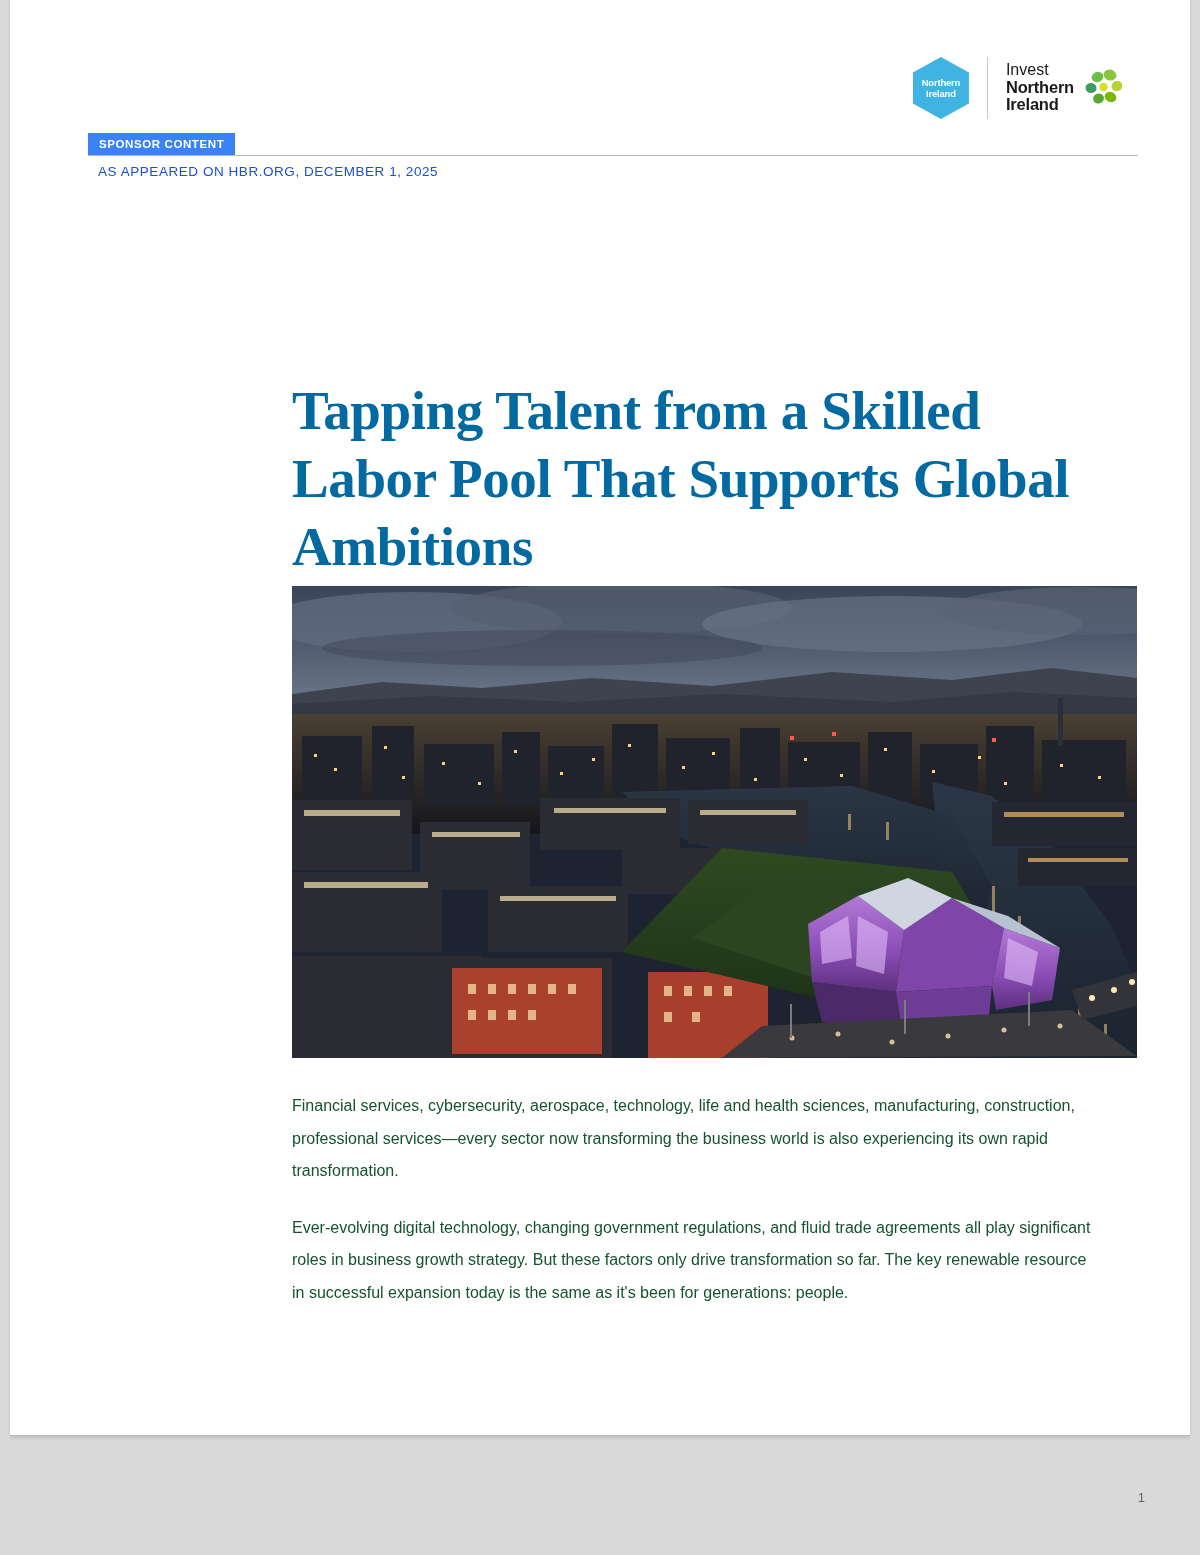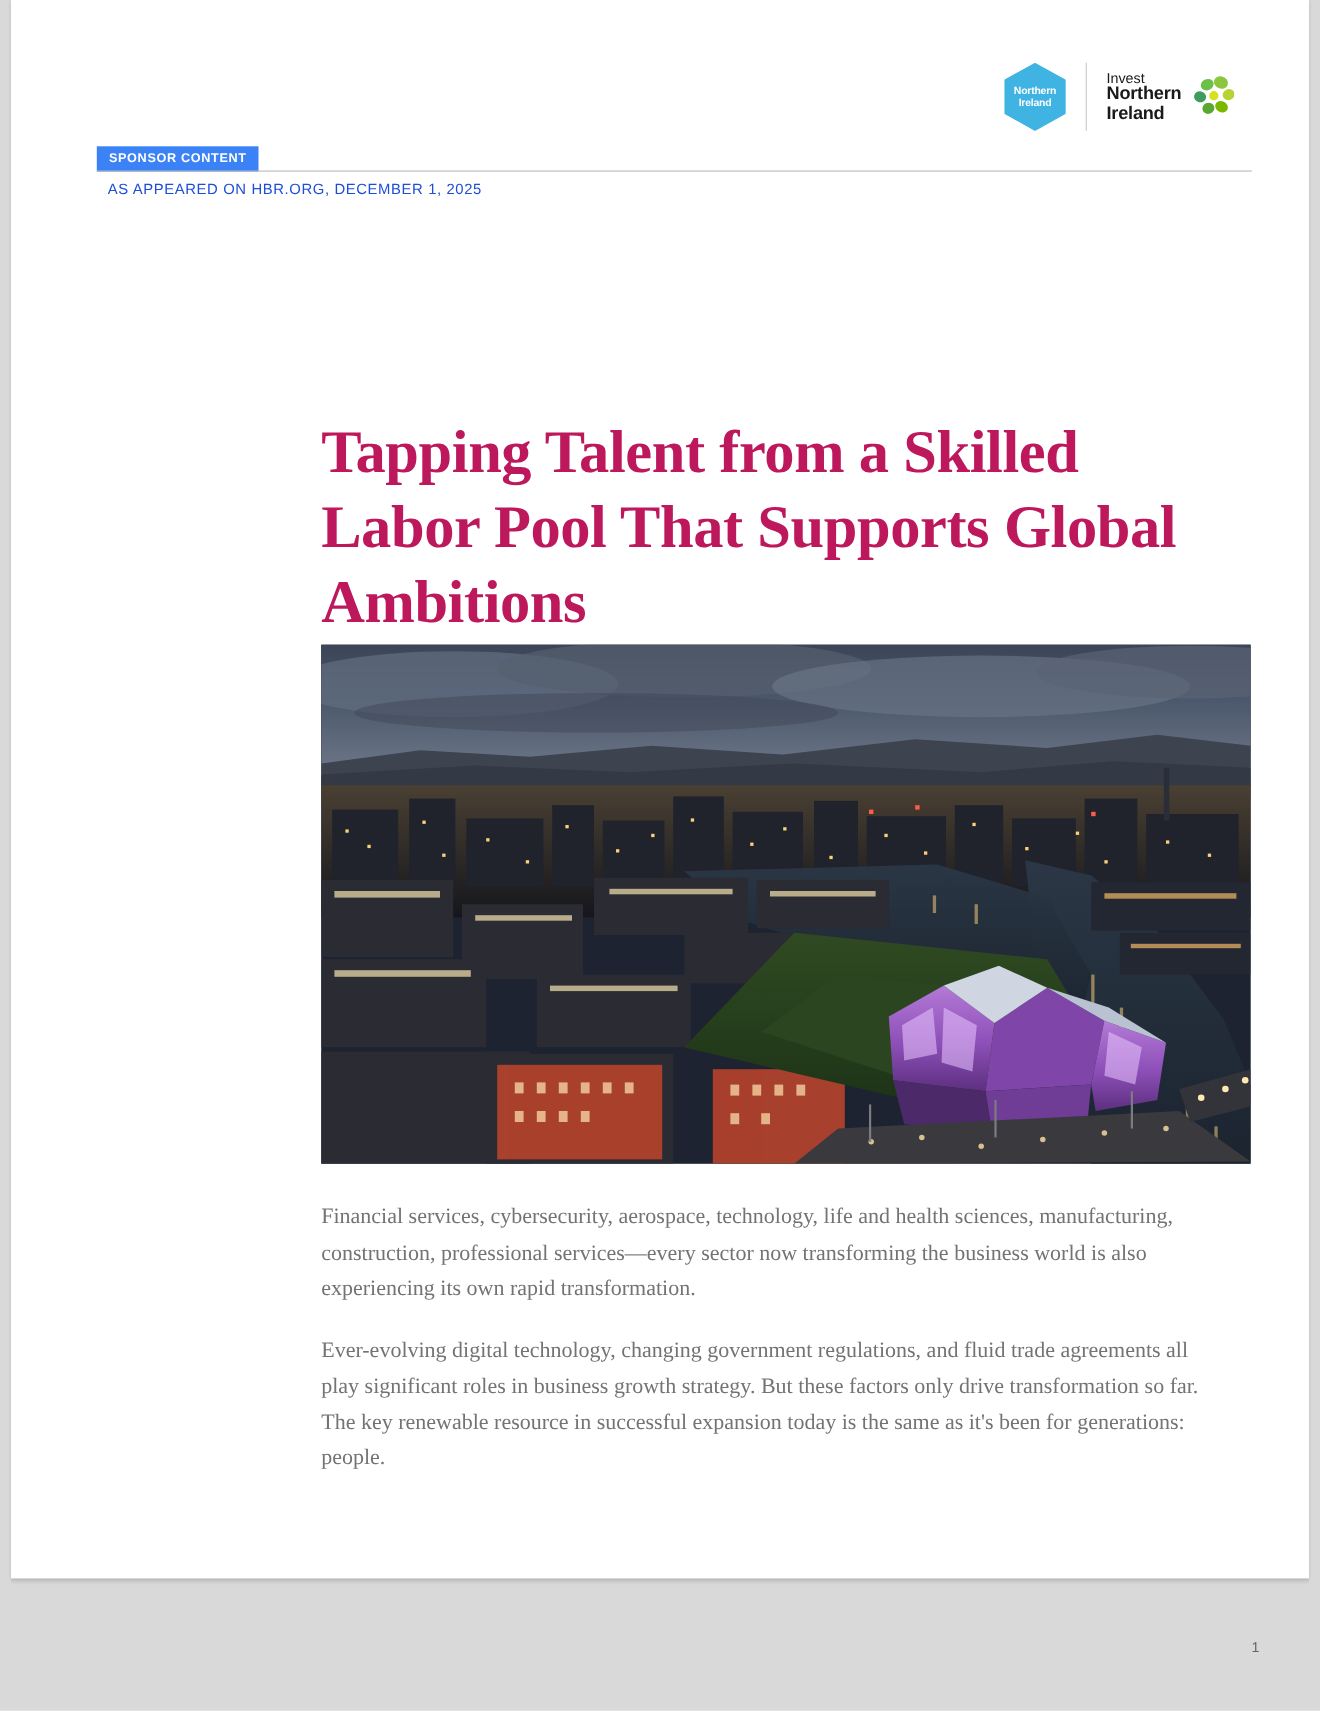--- a/index.html
+++ b/index.html
@@ -73,21 +73,21 @@
   }
   .invest-block {
     display: flex;
     align-items: center;
   }
   .invest-text {
     color: #1a1a1a;
     line-height: 1.06;
   }
   .invest-text .l1 {
-    font-size: 13px;
+    font-size: 16px;
     font-weight: normal;
   }
   .invest-text .l2 {
     font-size: 16.5px;
     font-weight: bold;
     letter-spacing: -0.2px;
   }
   .invest-text .l3 {
     font-size: 16.5px;
     font-weight: bold;
@@ -132,44 +132,44 @@
   
   .headline {
     position: absolute;
     left: 282px;
     top: 340px;
     width: 800px;
     font-family: "Liberation Serif", serif;
     font-weight: bold;
     font-size: 55px;
     line-height: 68px;
-    color: #be185d;
+    color: #0369a1;
     letter-spacing: -0.4px;
   }
 
   .hero {
     position: absolute;
     left: 282px;
     top: 586px;
     width: 845px;
     height: 472px;
     overflow: hidden;
     background: #1d2330;
   }
   .hero svg { display: block; }
 
   .body-copy {
     position: absolute;
     left: 282px;
     top: 1090px;
     width: 806px;
-    font-family: Liberation Serif, serif;
-    font-size: 20px;
+    font-family: Liberation Sans, sans-serif;
+    font-size: 16px;
     line-height: 32.5px;
-    color: #737373;
+    color: #14532d;
   }
   .body-copy p {
     margin: 0 0 24px 0;
   }
 
   .page-number {
     position: absolute;
     right: 55px;
     top: 1490px;
     font-size: 13px;

